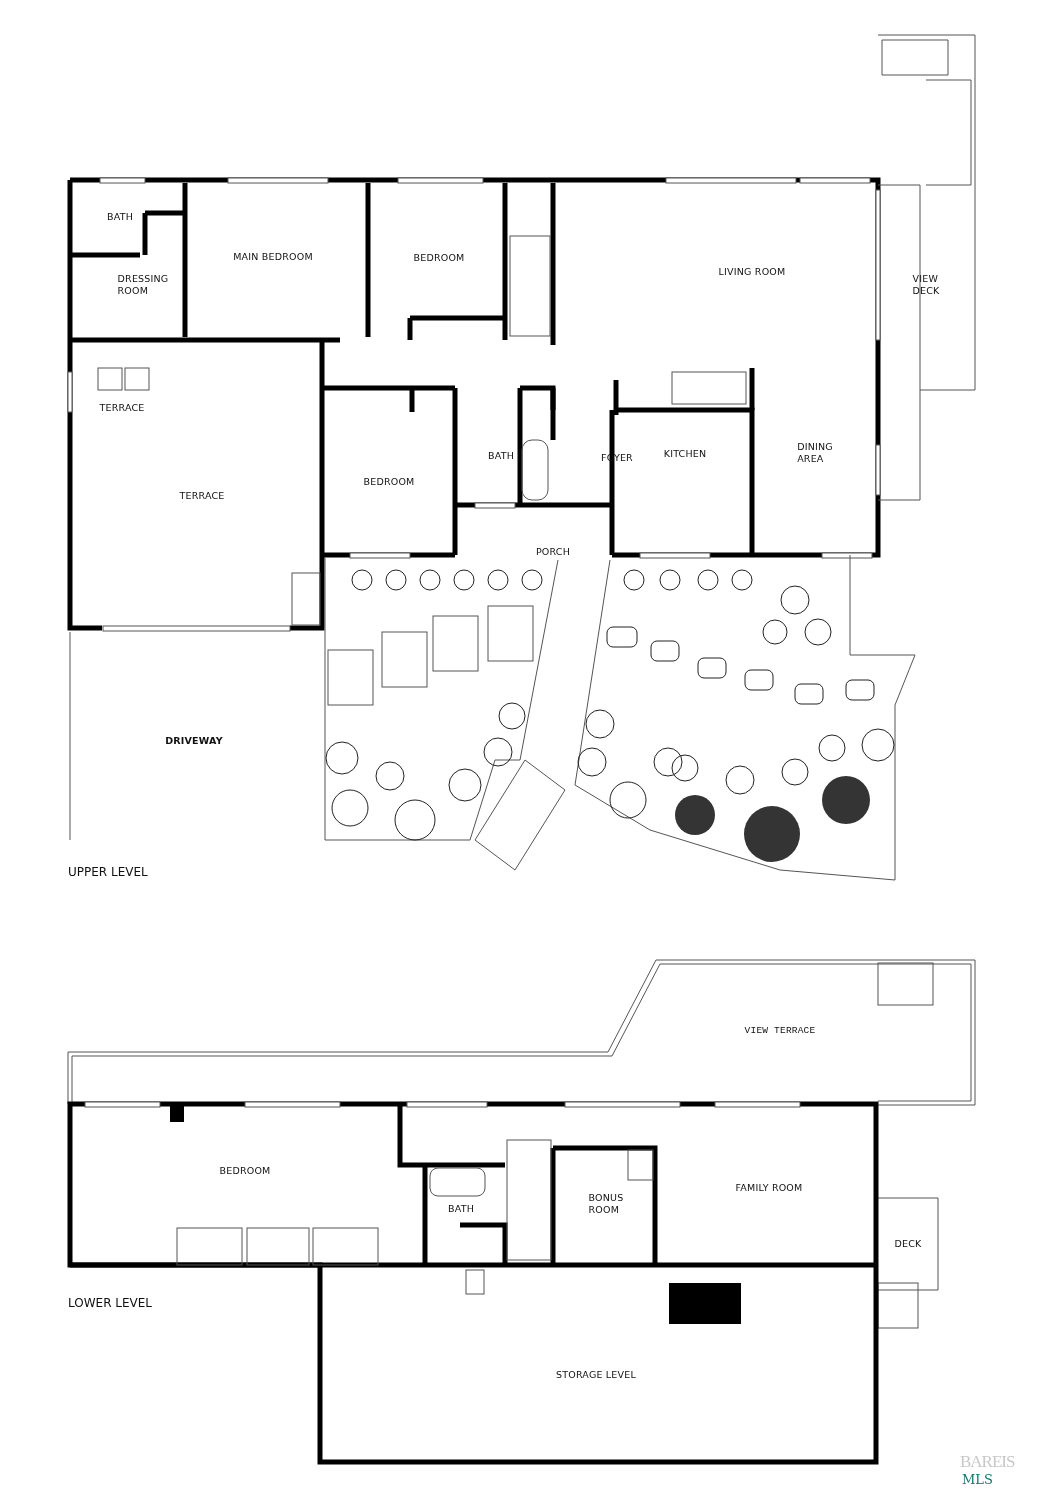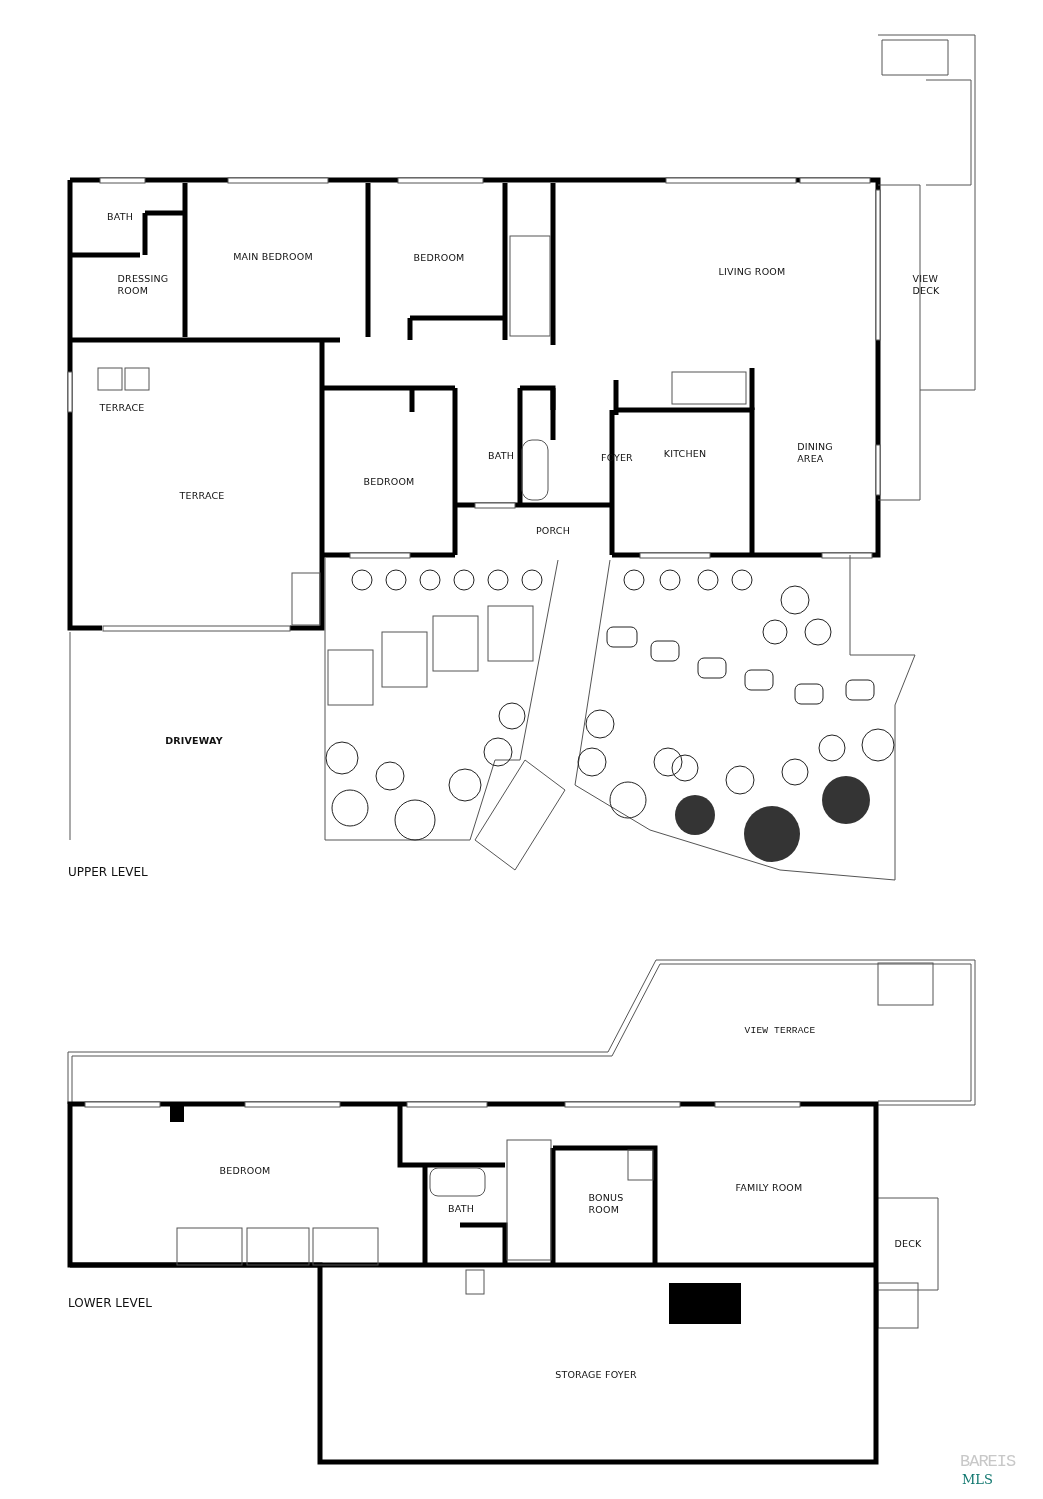--- a/index.html
+++ b/index.html
@@ -1,20 +1,20 @@
 <!DOCTYPE html>
 <html><head>
 <meta charset="utf-8">
 <style>
   html,body{margin:0;padding:0;background:#fff;}
   body{width:1043px;height:1499px;position:relative;overflow:hidden;font-family:"DejaVu Sans",sans-serif;}
   svg{position:absolute;left:0;top:0;}
   .lbl{position:absolute;font-size:9.5px;color:#111;line-height:12px;white-space:pre-line;transform:translate(-50%,-50%);letter-spacing:0.2px;}
   .lvl{position:absolute;font-size:12px;color:#111;}
-  .wm{position:absolute;left:960px;top:1452px;font-family:Liberation Mono, monospace;font-size:17px;color:#c8c8c8;letter-spacing:-1px;}
+  .wm{position:absolute;left:960px;top:1452px;font-family:Liberation Serif, serif;font-size:17px;color:#c8c8c8;letter-spacing:-1px;}
   .wm2{position:absolute;left:962px;top:1472px;font-size:13px;color:#0f766e;font-family:"DejaVu Serif",serif;}
 </style>
 </head>
 <body>
 
 <svg width="1043" height="1499" viewBox="0 0 1043 1499">
   <g fill="none" stroke="#000" stroke-width="5">
 
     <path d="M70 180 H878 V555 H612"></path>
     <path d="M70 180 V628 H102"></path>
@@ -175,29 +175,29 @@
     <div class="lbl" style="left: 926px; top: 285px;">VIEW
 DECK</div>
     <div class="lbl" style="left: 122px; top: 408px;">TERRACE</div>
     <div class="lbl" style="left: 202px; top: 496px;">TERRACE</div>
     <div class="lbl" style="left: 389px; top: 482px;">BEDROOM</div>
     <div class="lbl" style="left: 501px; top: 456px;">BATH</div>
     <div class="lbl" style="left: 617px; top: 444px; margin-top: 14px;">FOYER</div>
     <div class="lbl" style="left: 685px; top: 454px;">KITCHEN</div>
     <div class="lbl" style="left: 815px; top: 453px;">DINING
 AREA</div>
-    <div class="lbl" style="left: 537px; top: 531px; padding-left: 32px;">PORCH</div>
+    <div class="lbl" style="left: 537px; top: 552px; padding-left: 32px;">PORCH</div>
     <div class="lbl" style="left: 194px; top: 741px; font-weight: bold;">DRIVEWAY</div>
     <div class="lbl" style="left: 780px; top: 1031px; font-family: Liberation Mono, monospace;">VIEW TERRACE</div>
     <div class="lbl" style="left: 245px; top: 1171px;">BEDROOM</div>
     <div class="lbl" style="left: 461px; top: 1209px;">BATH</div>
     <div class="lbl" style="left: 606px; top: 1204px;">BONUS
 ROOM</div>
     <div class="lbl" style="left: 769px; top: 1188px;">FAMILY ROOM</div>
     <div class="lbl" style="left: 908px; top: 1244px;">DECK</div>
-    <div class="lbl" style="left: 596px; top: 1375px;">STORAGE FOYER</div>
+    <div class="lbl" style="left: 596px; top: 1375px;">STORAGE LEVEL</div>
   </div>
 <div id="levels">
     <div class="lvl" style="left: 68px; top: 865px;">UPPER LEVEL</div>
     <div class="lvl" style="left: 68px; top: 1296px;">LOWER LEVEL</div>
   </div>
 <div class="wm">BAREIS</div>
 <div class="wm2">MLS</div>
 
 </body></html>

